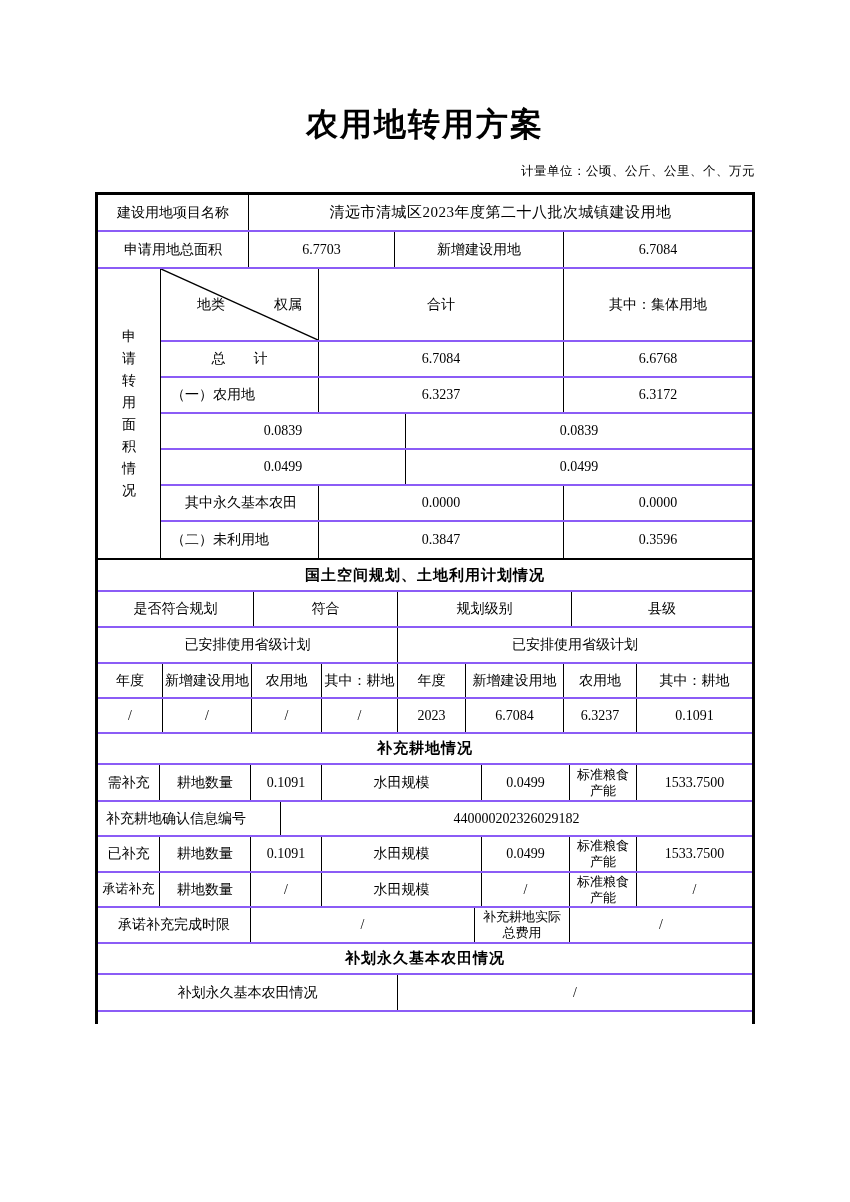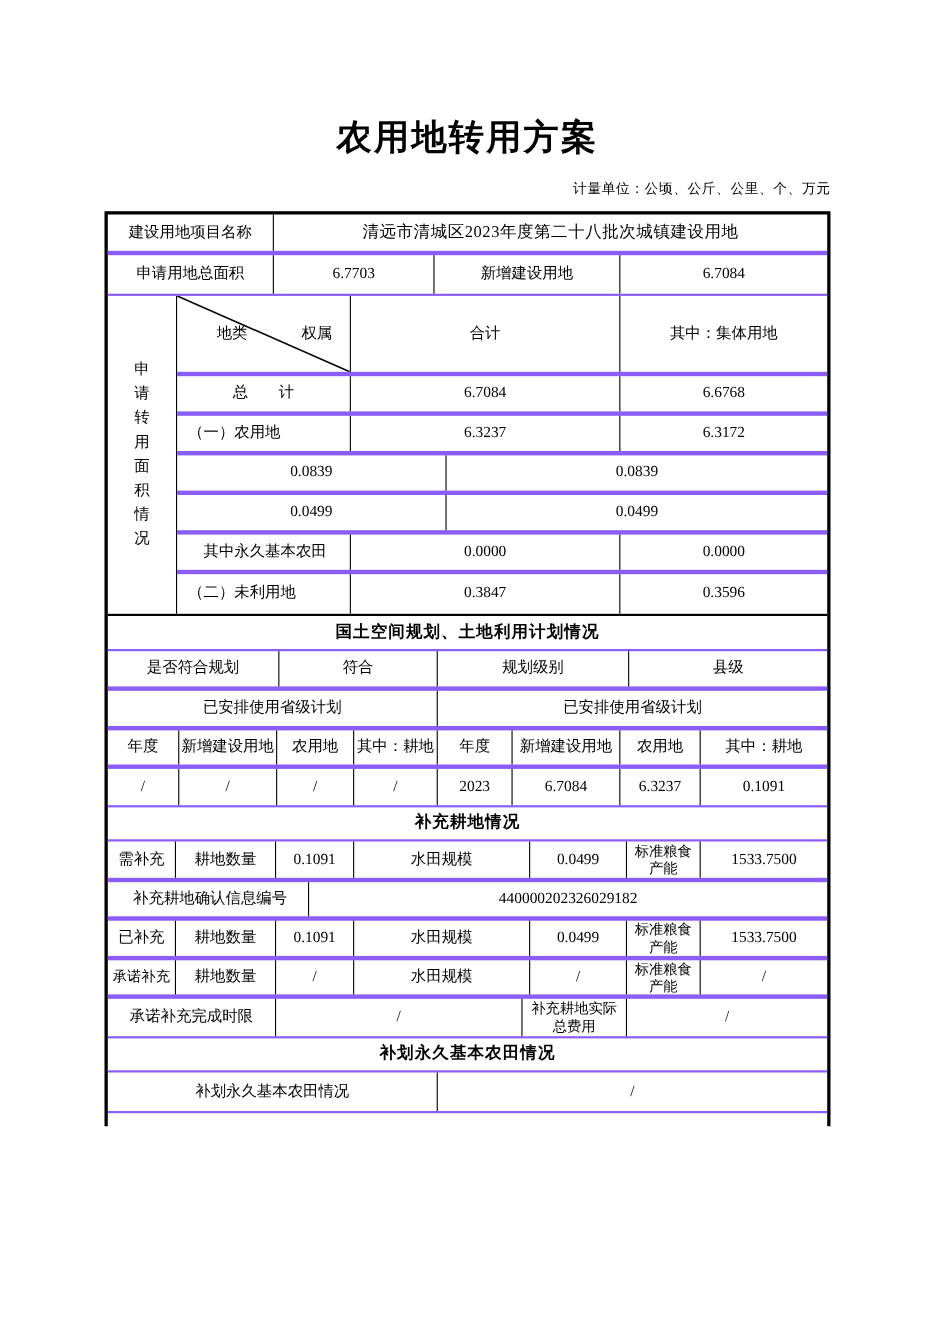--- a/index.html
+++ b/index.html
@@ -11,21 +11,21 @@
     position:absolute;top:103px;left:0;width:100%;text-align:center;
     font-size:32px;font-weight:bold;letter-spacing:2px;
   }
   .unit-note{
     position:absolute;top:163px;right:95px;font-size:12.5px;letter-spacing:.5px;
   }
   .sheet{
     position:absolute;left:95px;top:192px;width:660px;height:922px;
     border:3px solid #000;box-sizing:border-box;display:flex;flex-direction:column;
   }
-  .row{display:flex;border-bottom:4px solid #8b5cf6;box-sizing:border-box;flex-shrink:0;}
+  .row{display:flex;border-bottom:2px solid #8b5cf6;box-sizing:border-box;flex-shrink:0;}
   .bb2{border-bottom-width:2px;}
   .bb0{border-bottom:none;}
   .grow-row{flex:1 1 auto;min-height:0;border-bottom:none;}
   .cell{
     border-right:1px solid #000;box-sizing:border-box;display:flex;flex-direction:column;
     align-items:center;justify-content:center;text-align:center;
     font-size:14px;line-height:1.25;padding:1px 2px;flex-shrink:0;
   }
   .cell:last-child{border-right:none;}
   .grow{flex:1 1 auto;min-width:0;}
@@ -41,21 +41,21 @@
   .w156{width:156px}.w144{width:144px}.w174{width:174px}.w300{width:300px}
   .w65{width:65px}.w89{width:89px}.w70{width:70px}.w76{width:76px}
   .w68{width:68px}.w98{width:98px}.w73{width:73px}
   .w62{width:62px}.w91{width:91px}.w71{width:71px}.w160{width:160px}
   .w88{width:88px}.w67{width:67px}.w183{width:183px}
   .w153{width:153px}.w224{width:224px}.w95{width:95px}
   
   .h37{height:37px}.h36{height:36px}.h35{height:35px}
   .h73{height:73px}.h32{height:32px}.h31{height:31px}
   
-  .pl8{padding-left:23px}.pl10{padding-left:10px}.pl20{padding-left:20px}
+  .pl8{padding-left:8px}.pl10{padding-left:10px}.pl20{padding-left:20px}
   .pl24{padding-left:24px}.pl28{padding-left:28px}
   
   .block{display:flex;border-bottom:2px solid #000;box-sizing:border-box;flex-shrink:0;}
   .side{
     width:63px;border-right:1px solid #000;box-sizing:border-box;
     display:flex;align-items:center;justify-content:center;
   }
   .vtext{width:1em;font-size:14px;line-height:22px;text-align:center;word-break:break-all;}
   .block-rows{flex:1 1 auto;display:flex;flex-direction:column;min-width:0;}
   

